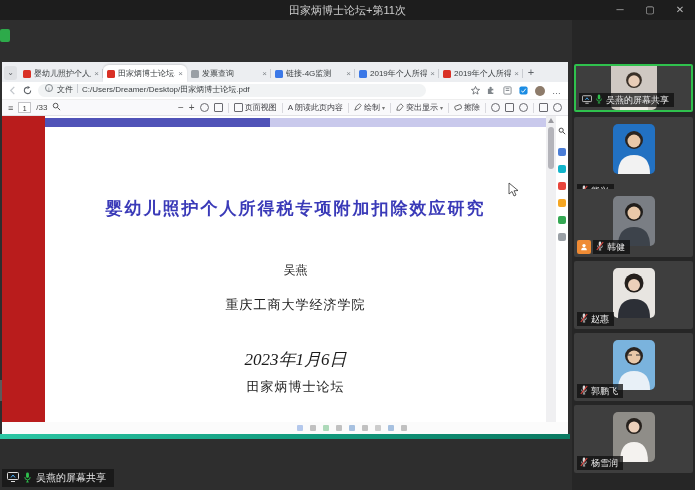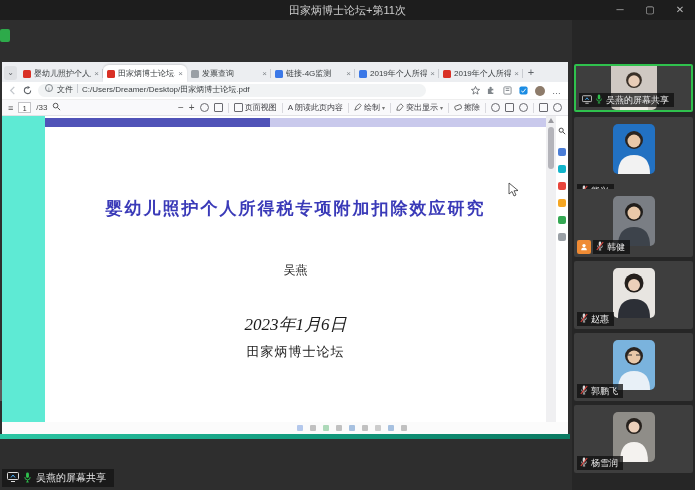--- a/index.html
+++ b/index.html
@@ -46,21 +46,21 @@
   .pt-menu{font-size:9px;color:#555;}
   .page-box{width:13px;height:11px;border:1px solid #c4c4c8;background:#fff;font-size:7px;line-height:11px;
             text-align:center;color:#333;box-sizing:border-box;}
   .pt-div{width:1px;height:10px;background:#d9d9de;}
   .pt-zoom{font-size:10px;color:#555;}
   .pt-tool{display:flex;align-items:center;gap:2px;color:#3c3c41;}
   .pt-caret{font-size:6px;color:#777;}
   .sq-ic{width:7px;height:7px;border:1px solid #6a6a70;border-radius:1px;}
   .ci-ic{width:7px;height:7px;border:1px solid #6a6a70;border-radius:50%;}
   
-  .viewport{position:absolute;left:0;top:54px;right:0;height:306px;background:#5eead4;overflow:hidden;}
+  .viewport{position:absolute;left:0;top:54px;right:0;height:306px;background:#b91c1c;overflow:hidden;}
   .page{position:absolute;left:43px;top:0;width:501px;height:306px;background:#fff;
         font-family:"Liberation Serif",serif;text-align:center;}
   .page-header{display:flex;height:9px;margin-top:2px;}
   .ph-dark{width:45%;height:100%;}
   .ph-light{width:55%;height:100%;}
   .slide-title{margin-top:70px;font-size:17px;font-weight:bold;letter-spacing:2px;}
   .slide-author{margin-top:42px;font-size:12px;color:#1c1c1c;}
   .slide-affil{margin-top:17px;font-size:13px;color:#1c1c1c;letter-spacing:1px;}
   .slide-date{margin-top:34px;font-size:17px;color:#1c1c1c;font-style:italic;}
   .slide-event{margin-top:7px;font-size:13px;color:#1c1c1c;letter-spacing:1px;}
@@ -266,20 +266,21 @@
     </div>
 
     <div class="viewport">
       <div class="page">
         <div class="page-header">
           <div class="ph-dark" style="background: rgb(80, 83, 184);"></div>
           <div class="ph-light" style="background: rgb(201, 201, 236);"></div>
         </div>
         <div class="slide-title" style="color:#3a3ab8;">婴幼儿照护个人所得税专项附加扣除效应研究</div>
         <div class="slide-author">吴燕</div>
+        <div class="slide-affil">重庆工商大学经济学院</div>
         <div class="slide-date">2023年1月6日</div>
         <div class="slide-event">田家炳博士论坛</div>
       </div>
       <div class="scrollrail">
         <div class="scrollup"></div>
         <div class="scrollthumb"></div>
       </div>
       <div class="edge-rail">
         <span>
           <svg width="8" height="8" viewBox="0 0 10 10">

